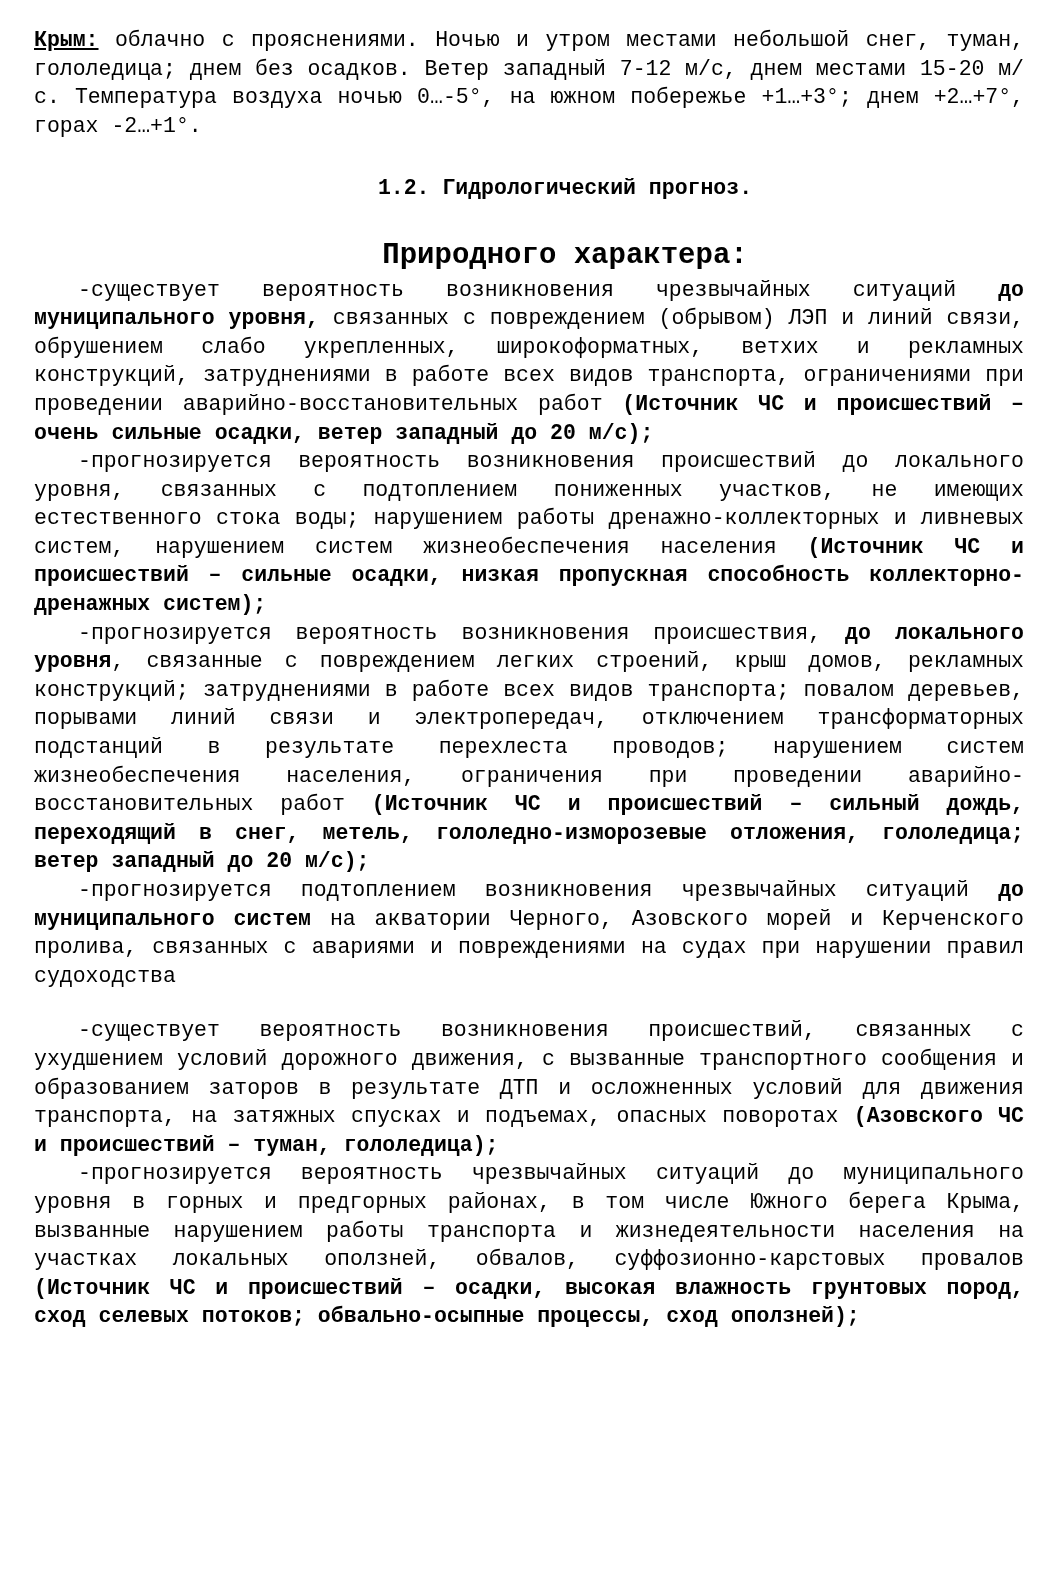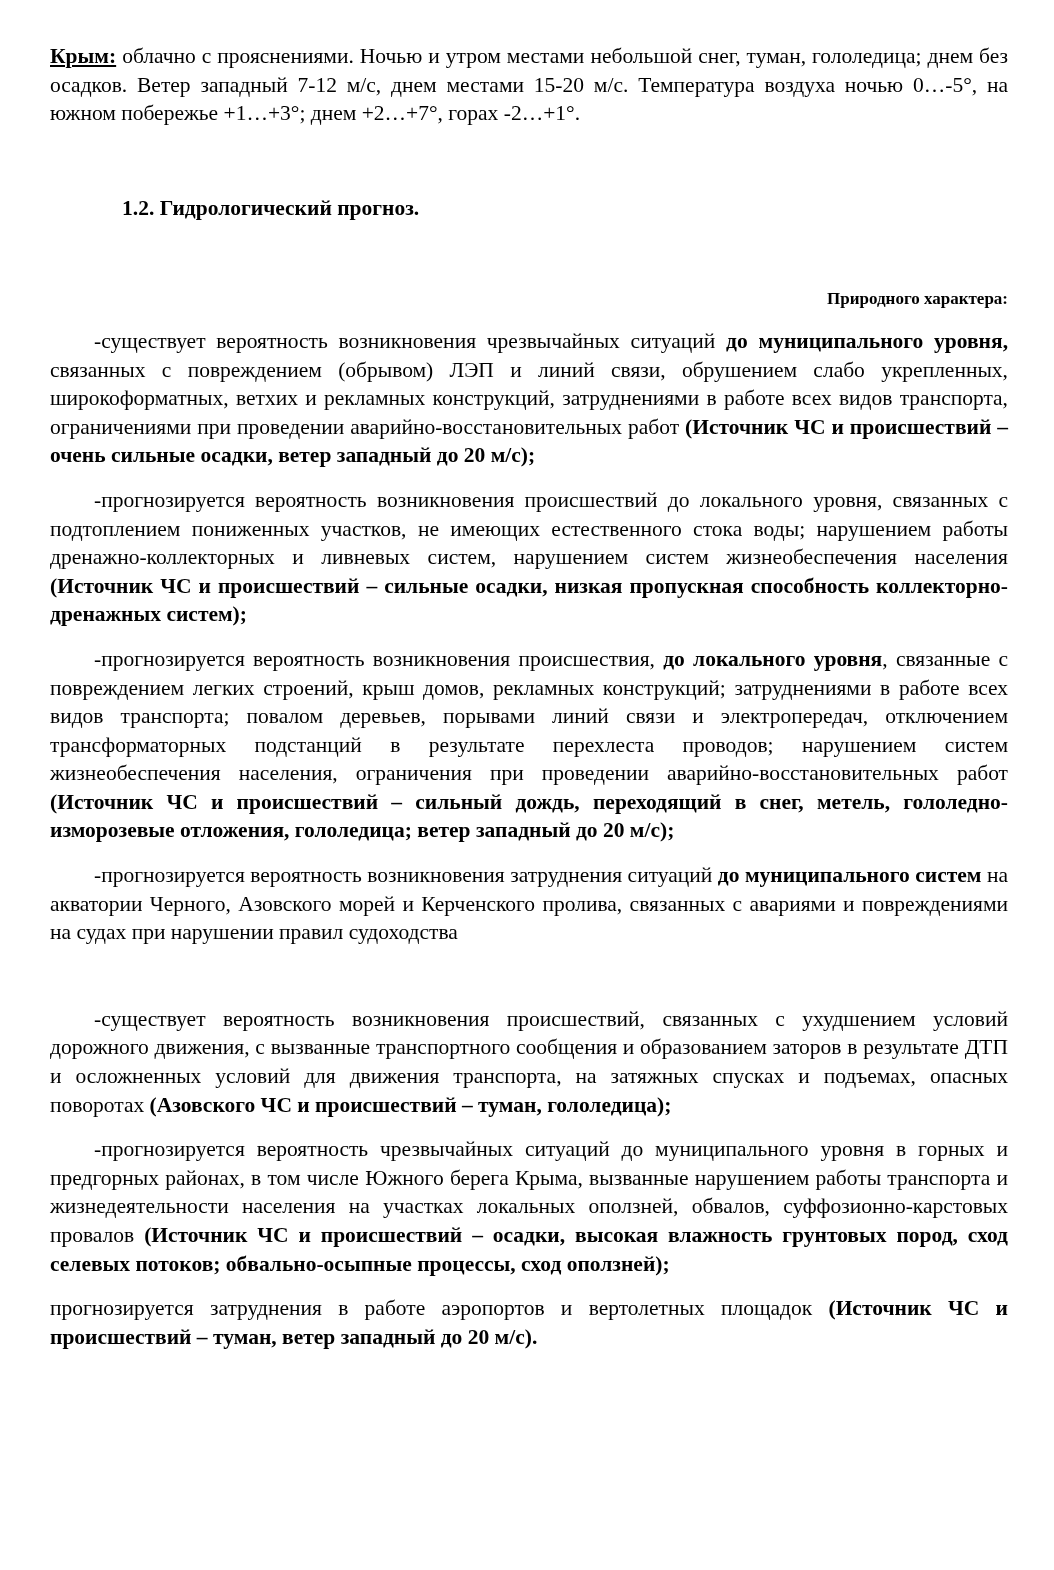--- a/index.html
+++ b/index.html
@@ -13,52 +13,53 @@
     font-family: "Liberation Serif", "DejaVu Serif", serif;
     color: #000000;
   }
   .page {
     width: 1054px;
     min-height: 1570px;
     box-sizing: border-box;
     padding: 26px 30px 20px 34px;
   }
   p {
-    margin: 16px;
+    margin: 0;
     font-size: 21.5px;
     line-height: 1.33;
     text-align: justify;
     text-justify: inter-word;
+    font-family: Liberation Mono, monospace;
   }
   .indent {
     text-indent: 44px;
   }
   b, .b {
     font-weight: bold;
   }
   .u {
     text-decoration: underline;
     font-weight: bold;
   }
   .gap-md { height: 26px; }
   .gap-lg { height: 34px; }
   .gap-xl { height: 40px; }
   .heading {
     font-weight: bold;
     font-size: 21.5px;
     line-height: 1.33;
     text-indent: 72px;
-    text-align: left;
+    text-align: center;
   }
   .subheading {
     font-weight: bold;
-    font-size: 17px;
+    font-size: 29px;
     line-height: 1.33;
     text-indent: 72px;
-    text-align: right;
+    text-align: center;
   }
 </style>
 </head>
 <body>
 
 <div class="page">
 
   <p><span class="u">Крым:</span><span> облачно с прояснениями. Ночью и утром местами небольшой снег, туман, гололедица; днем без осадков. Ветер западный 7-12 м/с, днем местами 15-20 м/с. Температура воздуха ночью 0…-5°, на южном побережье +1…+3°; днем +2…+7°, горах -2…+1°.</span></p>
 
 
@@ -69,26 +70,25 @@
   <div class="gap-lg"></div>
 
   <p class="subheading">Природного характера:</p>
 
   <p class="indent"><span>-существует вероятность возникновения чрезвычайных ситуаций </span><b>до муниципального уровня,</b><span> связанных с повреждением (обрывом) ЛЭП и линий связи, обрушением слабо укрепленных, широкоформатных, ветхих и рекламных конструкций, затруднениями в работе всех видов транспорта, ограничениями при проведении аварийно-восстановительных работ </span><b>(Источник ЧС и происшествий –очень сильные осадки, ветер западный до 20 м/с);</b></p>
 
   <p class="indent"><span>-прогнозируется вероятность возникновения происшествий до локального уровня, связанных с подтоплением пониженных участков, не имеющих естественного стока воды; нарушением работы дренажно-коллекторных и ливневых систем, нарушением систем жизнеобеспечения населения </span><b>(Источник ЧС и происшествий – сильные осадки, низкая пропускная способность коллекторно-дренажных систем);</b></p>
 
   <p class="indent"><span>-прогнозируется вероятность возникновения происшествия, </span><b>до локального уровня</b><span>, связанные с повреждением легких строений, крыш домов, рекламных конструкций; затруднениями в работе всех видов транспорта; повалом деревьев, порывами линий связи и электропередач, отключением трансформаторных подстанций в результате перехлеста проводов; нарушением систем жизнеобеспечения населения, ограничения при проведении аварийно-восстановительных работ </span><b>(Источник ЧС и происшествий – сильный дождь, переходящий в снег, метель, гололедно-изморозевые отложения, гололедица; ветер западный до 20 м/с);</b></p>
 
-  <p class="indent"><span>-прогнозируется вероятность возникновения затруднения ситуаций </span><b>до муниципального систем</b><span> на акватории Черного, Азовского морей и Керченского пролива, связанных с авариями и повреждениями на судах при нарушении правил судоходства</span></p>
+  <p class="indent"><span>-прогнозируется подтоплением возникновения чрезвычайных ситуаций </span><b>до муниципального систем</b><span> на акватории Черного, Азовского морей и Керченского пролива, связанных с авариями и повреждениями на судах при нарушении правил судоходства</span></p>
 
   <div class="gap-md"></div>
 
   <p class="indent"><span>-существует вероятность возникновения происшествий, связанных с ухудшением условий дорожного движения, с вызванные транспортного сообщения и образованием заторов в результате ДТП и осложненных условий для движения транспорта, на затяжных спусках и подъемах, опасных поворотах </span><b>(Азовского ЧС и происшествий – туман, гололедица);</b></p>
 
   <p class="indent"><span>-прогнозируется вероятность чрезвычайных ситуаций до муниципального уровня в горных и предгорных районах, в том числе Южного берега Крыма, вызванные нарушением работы транспорта и жизнедеятельности населения на участках локальных оползней, обвалов, суффозионно-карстовых провалов </span><b>(Источник ЧС и происшествий – осадки, высокая влажность грунтовых пород, сход селевых потоков; обвально-осыпные процессы, сход оползней);</b></p>
 
-  <p><span>прогнозируется затруднения в работе аэропортов и вертолетных площадок </span><b>(Источник ЧС и происшествий –  туман, ветер западный до 20 м/с).</b></p>
 
   <div class="gap-xl"></div>
 
 
 </div>
 
 </body></html>

